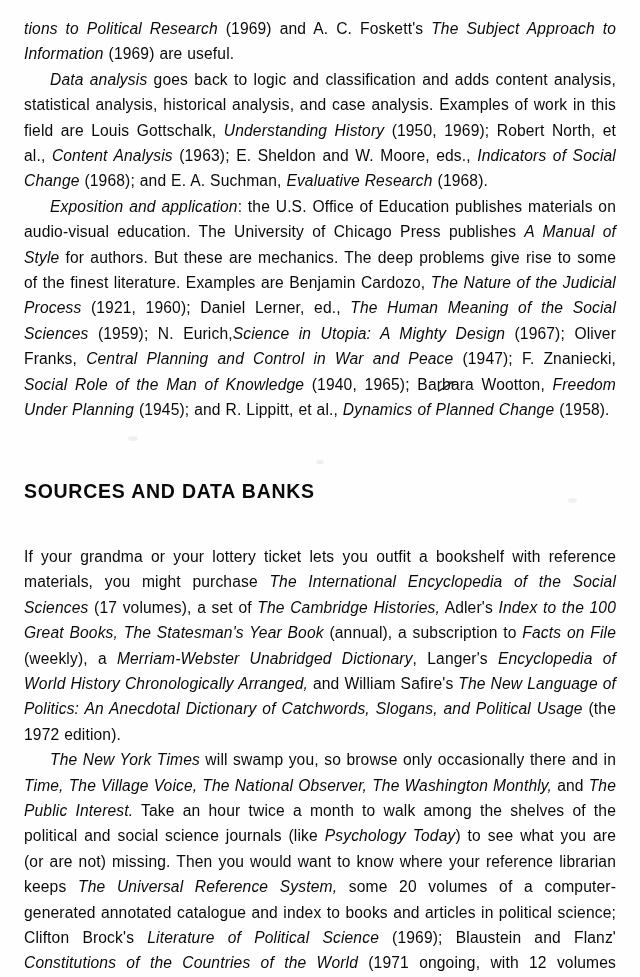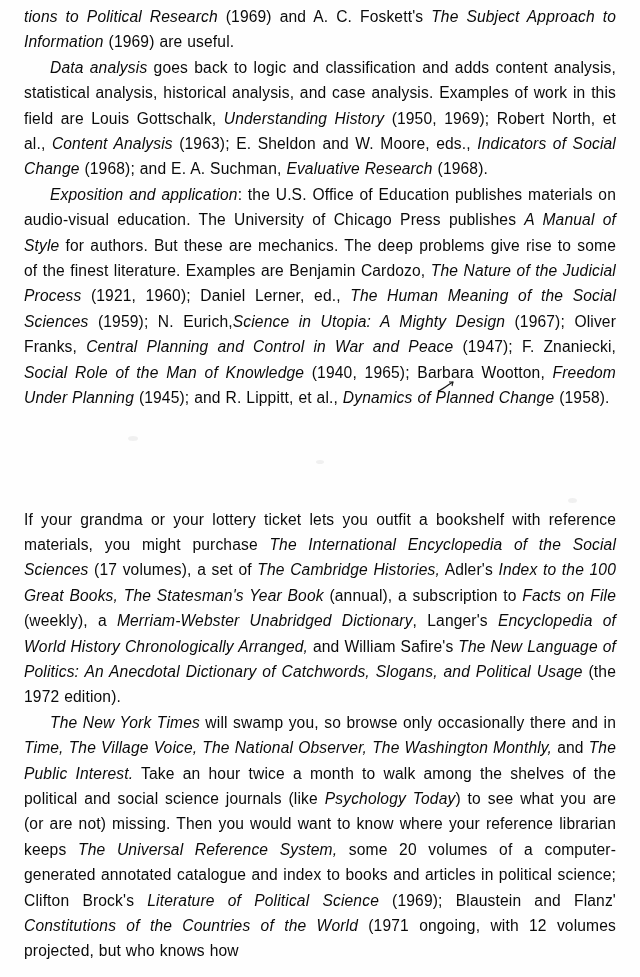--- a/index.html
+++ b/index.html
@@ -12,21 +12,21 @@
     height: 977px;
     font-family: "Liberation Sans", sans-serif;
     color: #0a0a0a;
     overflow: hidden;
   }
   .page {
     position: relative;
     width: 640px;
     height: 977px;
     box-sizing: border-box;
-    padding: 0 24px;
+    padding: 12px 24px;
     background: #fefefe;
   }
   .textblock {
     font-size: 15.6px;
     line-height: 25.4px;
     text-align: justify;
     text-justify: inter-word;
     letter-spacing: 0.15px;
     word-spacing: 0.4px;
   }
@@ -72,20 +72,21 @@
   <div class="textblock">
 
     <p class="para noindent"><span class="it">tions to Political Research</span><span> (1969) and A. C. Foskett's </span><span class="it">The Subject Approach to Information</span><span> (1969) are useful.</span></p>
 
     <p class="para"><span class="it">Data analysis</span><span> goes back to logic and classification and adds content analysis, statistical analysis, historical analysis, and case analysis. Examples of work in this field are Louis Gottschalk, </span><span class="it">Understanding History</span><span> (1950, 1969); Robert North, et al., </span><span class="it">Content Analysis</span><span> (1963); E. Sheldon and W. Moore, eds., </span><span class="it">Indicators of Social Change</span><span> (1968); and E. A. Suchman, </span><span class="it">Evaluative Research</span><span> (1968).</span></p>
 
     <p class="para"><span class="it">Exposition and application</span><span>: the U.S. Office of Education publishes materials on audio-visual education. The University of Chicago Press publishes </span><span class="it">A Manual of Style</span><span> for authors. But these are mechanics. The deep problems give rise to some of the finest literature. Examples are Benjamin Cardozo, </span><span class="it">The Nature of the Judicial Process</span><span> (1921, 1960); Daniel Lerner, ed., </span><span class="it">The Human Meaning of the Social Sciences</span><span> (1959); N. Eurich,</span><span class="it">Science in Utopia: A Mighty Design</span><span> (1967); Oliver Franks, </span><span class="it">Central Planning and Control in War and Peace</span><span> (1947); F. Znaniecki, </span><span class="it">Social Role of the Man of Knowledge</span><span> (1940, 1965); Barbara Wootton, </span><span class="it">Freedom Under Planning</span><span> (1945); and R. Lippitt, et al., </span><span class="it">Dynamics of Planned Change</span><span> (1958).</span></p>
 
     <div class="sec-gap-before"></div>
 
+    <h2 class="heading">SOURCES AND DATA BANKS</h2>
 
     <div class="sec-gap-after"></div>
 
     <p class="para noindent"><span>If your grandma or your lottery ticket lets you outfit a bookshelf with reference materials, you might purchase </span><span class="it">The International Encyclopedia of the Social Sciences</span><span> (17 volumes), a set of </span><span class="it">The Cambridge Histories,</span><span> Adler's </span><span class="it">Index to the 100 Great Books, The Statesman's Year Book</span><span> (annual), a subscription to </span><span class="it">Facts on File</span><span> (weekly), a </span><span class="it">Merriam-Webster Unabridged Dictionary</span><span>, Langer's </span><span class="it">Encyclopedia of World History Chronologically Arranged,</span><span> and William Safire's </span><span class="it">The New Language of Politics: An Anecdotal Dictionary of Catchwords, Slogans, and Political Usage</span><span> (the 1972 edition).</span></p>
 
     <p class="para"><span class="it">The New York Times</span><span> will swamp you, so browse only occasionally there and in </span><span class="it">Time, The Village Voice, The National Observer, The Washington Monthly,</span><span> and </span><span class="it">The Public Interest.</span><span> Take an hour twice a month to walk among the shelves of the political and social science journals (like </span><span class="it">Psychology Today</span><span>) to see what you are (or are not) missing. Then you would want to know where your reference librarian keeps </span><span class="it">The Universal Reference System,</span><span> some 20 volumes of a computer-generated annotated catalogue and index to books and articles in political science; Clifton Brock's </span><span class="it">Literature of Political Science</span><span> (1969); Blaustein and Flanz' </span><span class="it">Constitutions of the Countries of the World</span><span> (1971 ongoing, with 12 volumes projected, but who knows how</span></p>
 
   </div>
 
   <svg class="squiggle" viewBox="0 0 18 12">

